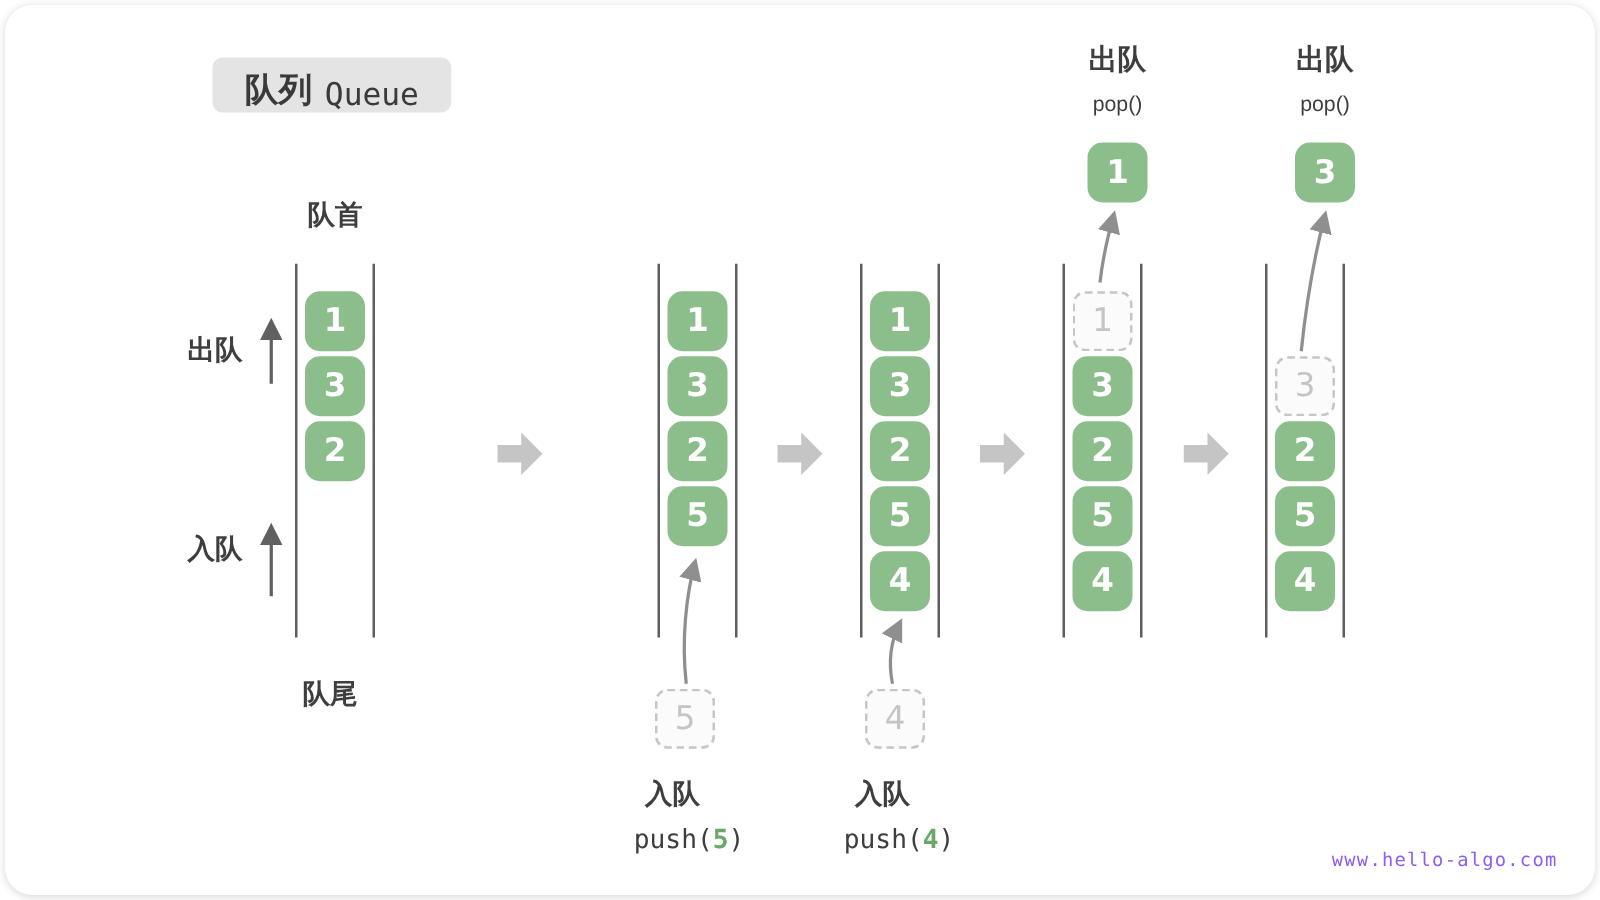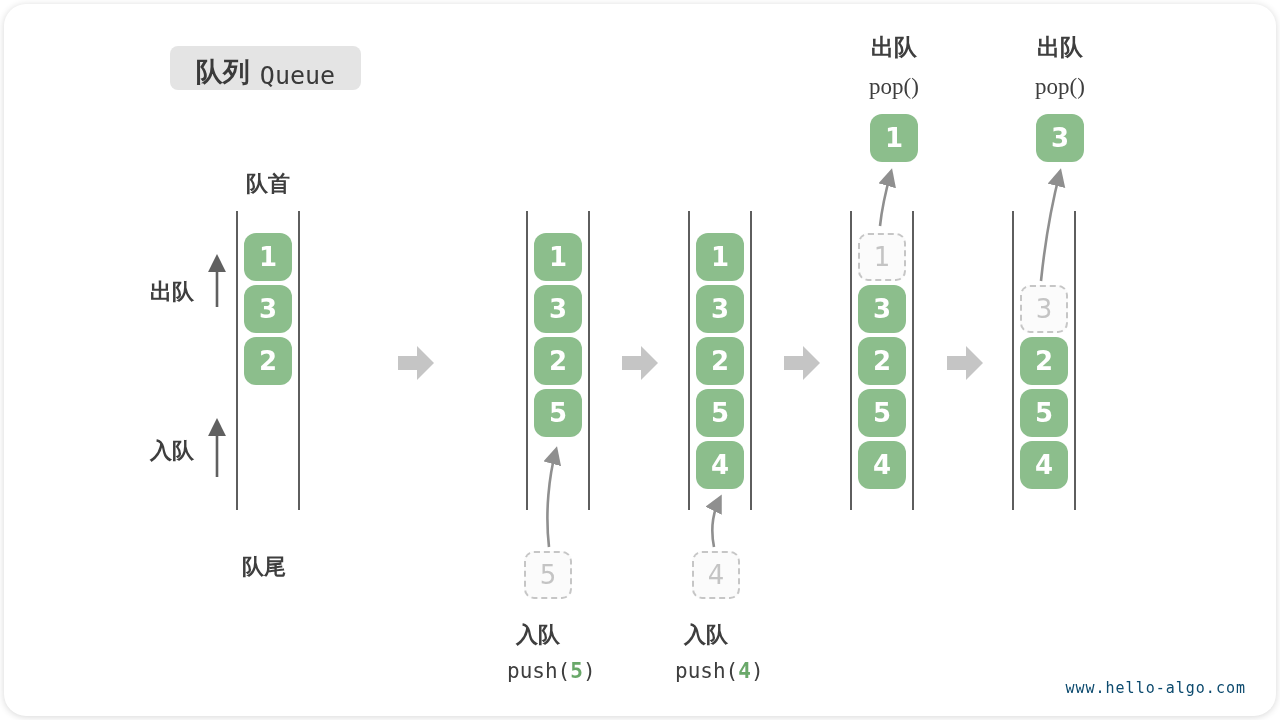--- a/index.html
+++ b/index.html
@@ -6,21 +6,21 @@
   body{
     width:1280px;height:720px;position:relative;background:#ffffff;
     font-family:"DejaVu Sans","Liberation Sans",sans-serif;color:#3E3E3E;
     overflow:hidden;
   }
   .card{
     position:absolute;left:4px;top:4px;right:4px;bottom:4px;
     background:#ffffff;border-radius:22px;
     box-shadow:0 1px 7px rgba(0,0,0,0.16);
   }
-  .abs{position:absolute;margin-top:12px;}
+  .abs{position:absolute;}
   
   .badge{
     position:absolute;left:170px;top:46px;width:191px;height:44px;
     background:#E4E4E4;border-radius:8px;display:flex;align-items:flex-end;justify-content:center;gap:10px;
   }
   .badge .zh{font-size:27px;font-weight:700;color:#3A3A3A;}
   .badge .en{font-family:"DejaVu Sans Mono","Liberation Mono",monospace;font-size:25px;color:#3A3A3A;}
   
   .cjk{font-weight:700;font-size:22px;color:#3E3E3E;}
   .center{text-align:center;}
@@ -31,29 +31,29 @@
     position:absolute;width:48px;height:48px;border-radius:12px;background:#8CBE8C;
     color:#ffffff;font-size:26px;font-weight:700;
     display:flex;align-items:center;justify-content:center;box-sizing:border-box;
   }
   .box.dashed{
     background:#FBFBFB;border:2px dashed #C6C6C6;color:#C4C4C4;border-radius:10px;font-weight:400;
   }
   
   .stage-header{position:absolute;transform:translateX(-50%);text-align:center;white-space:nowrap;}
   .stage-header .l1{font-size:23px;font-weight:700;}
-  .stage-header .l2{font-family:Liberation Serif, serif;font-size:23px;margin-top:11px;}
+  .stage-header .l2{font-family:Liberation Sans, sans-serif;font-size:17px;margin-top:11px;}
   
   .stage-caption{position:absolute;white-space:nowrap;}
   .stage-caption .l1{font-size:22px;font-weight:700;margin-left:9px;}
   .stage-caption .l2{font-family:"DejaVu Sans Mono","Liberation Mono",monospace;font-size:21px;margin-top:9px;}
   .stage-caption .arg{color:#69A869;font-weight:700;}
   .watermark{
     position:absolute;right:34px;top:679px;
-    font-family:"DejaVu Sans Mono","Liberation Mono",monospace;font-size:15px;color:#0c4a6e;letter-spacing:1px;
+    font-family:"DejaVu Sans Mono","Liberation Mono",monospace;font-size:15px;color:#8b5cf6;letter-spacing:1px;
   }
   svg.overlay{position:absolute;left:0;top:0;pointer-events:none;}
 </style>
 </head>
 <body>
 
 <div class="card"></div>
 
 <div class="badge">
   <span class="zh">队列</span>

